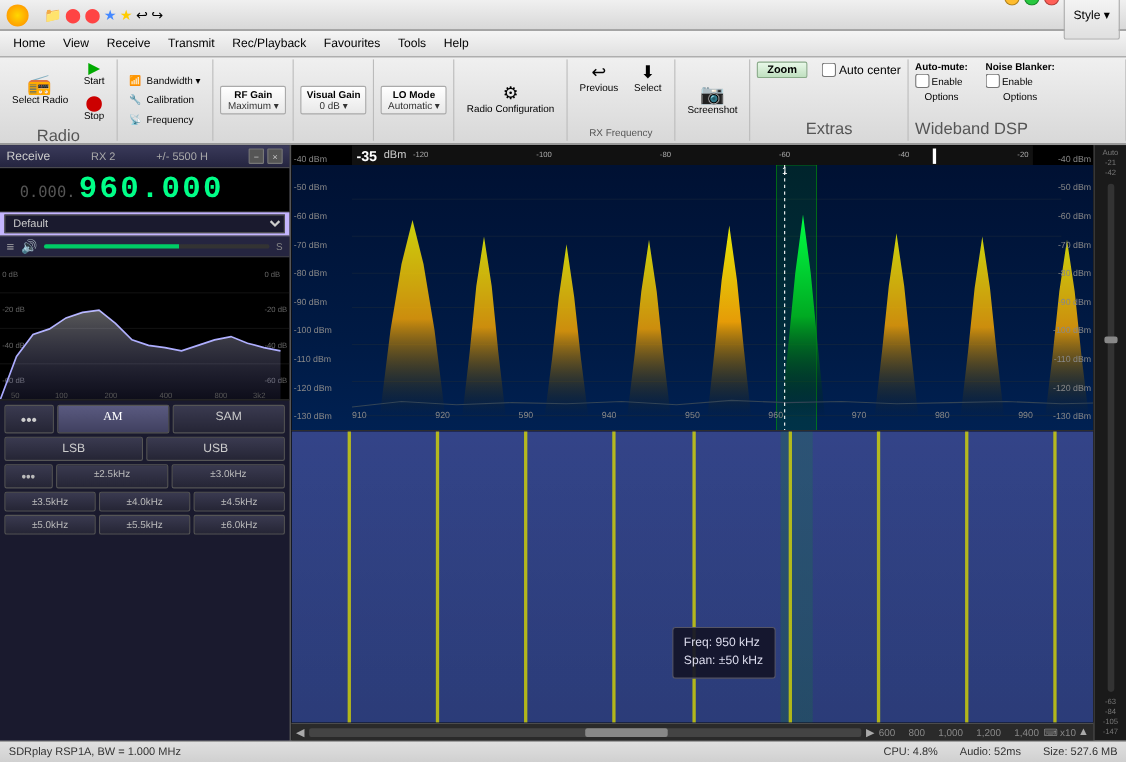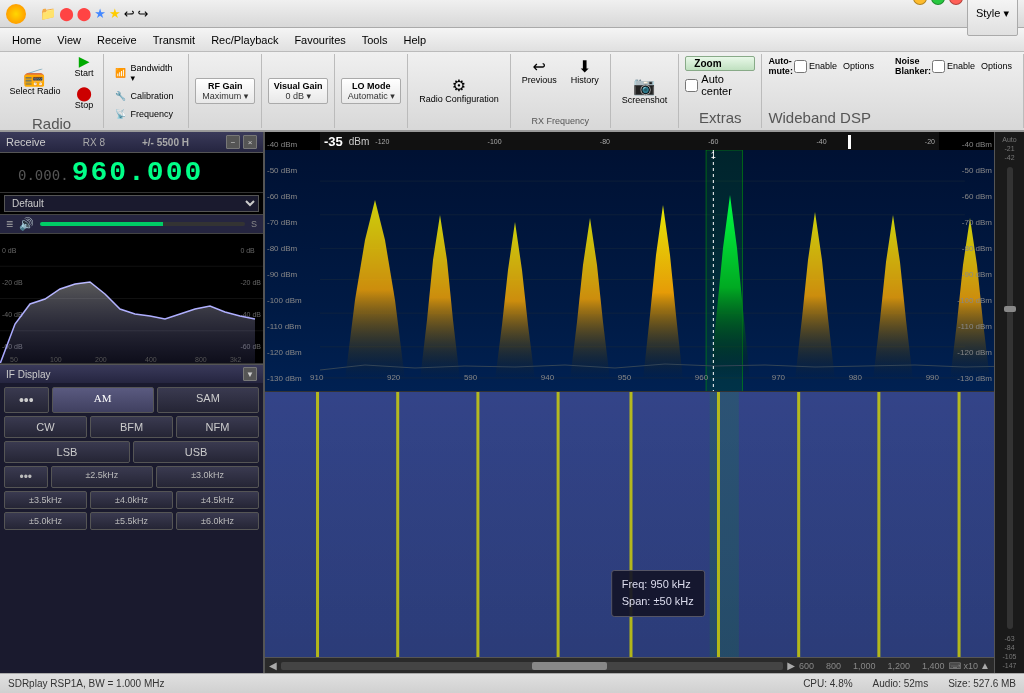--- a/index.html
+++ b/index.html
@@ -143,39 +143,39 @@
       font-weight: bold;
       white-space: nowrap;
     }
     .tb-dropdown .dd-value {
       font-size: 9px;
       color: #333;
       white-space: nowrap;
     }
     .extras-group {
       display: flex;
-      flex-direction: column;
-      gap: 2px;
+      flex-direction: row;
+      gap: 13px;
     }
     .zoom-btn {
       background: linear-gradient(to bottom, #e8f8e8, #c0e0c0);
       border: 1px solid #88aa88;
       border-radius: 2px;
       padding: 1px 8px;
       font-size: 10px;
       font-weight: bold;
       cursor: pointer;
     }
     .noise-section {
       display: flex;
       gap: 16px;
     }
     .noise-col {
       display: flex;
-      flex-direction: row;
+      flex-direction: column;
       gap: 1px;
     }
     .noise-title {
       font-size: 9px;
       font-weight: bold;
     }
 
     
     #main {
       display: flex;
@@ -200,21 +200,20 @@
       justify-content: space-between;
       border-bottom: 1px solid #555;
     }
     #rx-header .rx-title {
       color: #ccc;
       font-size: 11px;
     }
     #rx-header .rx-range {
       color: #aaa;
       font-size: 10px;
-      font-weight: bold;
     }
     #rx-header .rx-controls {
       display: flex;
       gap: 3px;
     }
     .rx-ctrl-btn {
       width: 14px; height: 14px;
       background: #555;
       border: 1px solid #777;
       border-radius: 1px;
@@ -240,21 +239,21 @@
     .freq-large {
       color: #00ff88;
       font-size: 28px;
       font-family: 'Courier New', monospace;
       font-weight: bold;
       letter-spacing: 2px;
     }
 
     
     #default-row {
-      background: #000000;
+      background: #c4b5fd;
       padding: 2px 4px;
       border-bottom: 1px solid #444;
       display: flex;
       align-items: center;
       gap: 4px;
     }
     .default-select {
       flex: 1;
       background: #1a1a2e;
       color: #ccc;
@@ -524,21 +523,21 @@
       justify-content: space-between;
       padding: 8px 2px;
       text-align: right;
       pointer-events: none;
     }
 
     
     .freq-axis {
       position: absolute;
       bottom: 0;
-      left: 45px;
+      left: 55px;
       right: 55px;
       height: 18px;
       display: flex;
       justify-content: space-between;
       align-items: flex-start;
       pointer-events: none;
     }
     .freq-tick {
       color: #888;
       font-size: 8px;
@@ -693,21 +692,21 @@
   </div>
 
   <div class="toolbar-group">
     <div class="toolbar-row">
       <div class="tb-btn">
         <div class="icon-area" style="font-size:16px">↩</div>
         <div class="btn-label">Previous</div>
       </div>
       <div class="tb-btn">
         <div class="icon-area" style="font-size:16px">⬇</div>
-        <div class="btn-label">History</div>
+        <div class="btn-label">Select</div>
       </div>
     </div>
     <div class="toolbar-group-label" style="font-size:9px;color:#555">RX Frequency</div>
   </div>
 
   <div class="toolbar-group">
     <div class="tb-btn">
       <div class="icon-area" style="font-size:18px">📷</div>
       <div class="btn-label">Screenshot</div>
     </div>
@@ -746,21 +745,21 @@
     <div class="toolbar-group-label">Wideband DSP</div>
   </div>
 </div>
 
 <div id="main">
 
   <div id="left-panel">
 
     <div id="rx-header">
       <span class="rx-title">Receive</span>
-      <span class="rx-label" style="color:#aaa;font-size:10px">RX 8</span>
+      <span class="rx-label" style="color:#aaa;font-size:10px">RX 2</span>
       <span class="rx-range">+/- 5500 H</span>
       <div class="rx-controls">
         <div class="rx-ctrl-btn">−</div>
         <div class="rx-ctrl-btn">×</div>
       </div>
     </div>
 
     <div id="freq-display">
       <span class="freq-small">0.000.</span>
       <span class="freq-large">960.000</span>
@@ -810,37 +809,26 @@
 
         <text x="10" y="128" fill="#555" font-size="7">50</text>
         <text x="50" y="128" fill="#555" font-size="7">100</text>
         <text x="95" y="128" fill="#555" font-size="7">200</text>
         <text x="145" y="128" fill="#555" font-size="7">400</text>
         <text x="195" y="128" fill="#555" font-size="7">800</text>
         <text x="230" y="128" fill="#555" font-size="7">3k2</text>
       </svg>
     </div>
 
-    <div id="if-display-header">
-      <span class="if-title">IF Display</span>
-      <div class="rx-controls">
-        <div class="rx-ctrl-btn">▼</div>
-      </div>
-    </div>
 
     <div id="mode-section">
       <div class="mode-row">
         <div class="mode-btn dots">•••</div>
         <div class="mode-btn active">AM</div>
         <div class="mode-btn">SAM</div>
-      </div>
-      <div class="mode-row">
-        <div class="mode-btn">CW</div>
-        <div class="mode-btn">BFM</div>
-        <div class="mode-btn">NFM</div>
       </div>
       <div class="mode-row">
         <div class="mode-btn">LSB</div>
         <div class="mode-btn">USB</div>
       </div>
 
       <div class="mode-row">
         <div class="bw-btn dots">•••</div>
         <div class="bw-btn">±2.5kHz</div>
         <div class="bw-btn">±3.0kHz</div>

